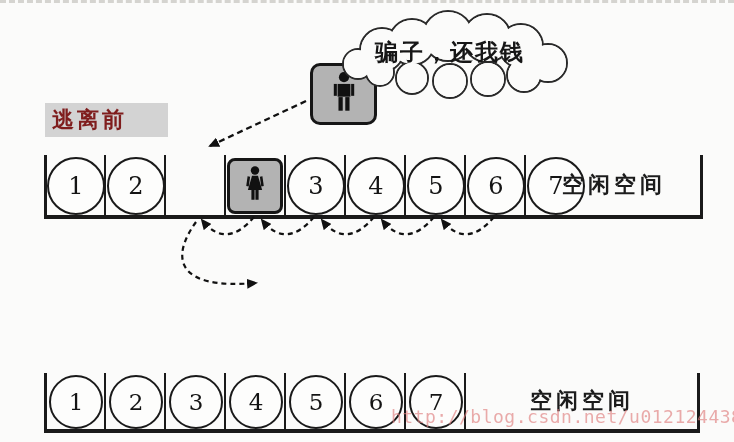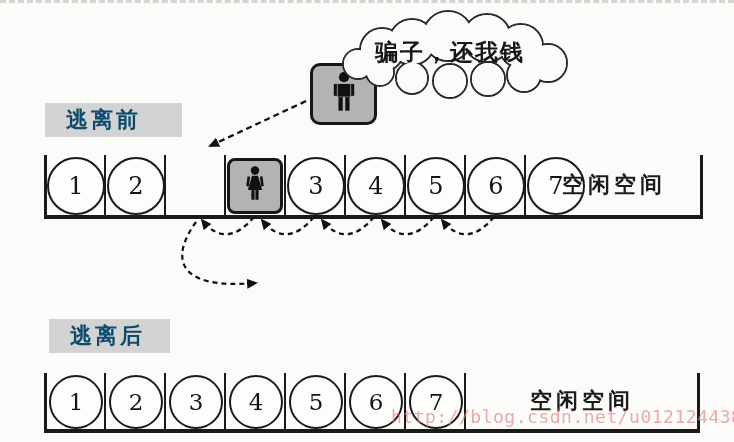--- a/index.html
+++ b/index.html
@@ -6,23 +6,23 @@
   .canvas{
     position:relative;width:734px;height:442px;margin:0 auto;
     background:#fbfbfa;overflow:hidden;
     font-family:"Liberation Sans","DejaVu Sans",sans-serif;color:#111;
   }
   .top-artifact{
     position:absolute;left:0;top:0;width:100%;height:0;
     border-top:3px dashed #c9c7c2;opacity:.75;
   }
   .tag-label{
-    position:absolute;background:#d3d3d3;color:#0c4a6e;
+    position:absolute;background:#d3d3d3;color:#7f1d1d;
     font-size:22px;font-weight:bold;letter-spacing:3px;
-    padding:5px 16px 5px 21px;line-height:1.1;
+    padding:5px 16px 5px 7px;line-height:1.1;
   }
   .tag-before{left:45px;top:103px;width:100px;}
   .tag-after{left:49px;top:319px;width:84px;}
   .icon-box{
     position:absolute;background:#b3b3b3;border:3px solid #161616;
     border-radius:10px;display:flex;align-items:center;justify-content:center;
   }
   .man-box{left:310px;top:63px;width:61px;height:56px;}
   .array-row{position:absolute;box-sizing:content-box;}
   .row1{left:44px;top:155px;width:659px;height:60px;border-bottom:4px solid #1a1a1a;}
@@ -61,21 +61,20 @@
   }
 </style>
 </head>
 <body>
 
 <div class="canvas">
 
   <div class="top-artifact"></div>
 
   <div class="tag-label tag-before">逃离前</div>
-  <div class="tag-label tag-after">逃离后</div>
 
   <div class="icon-box man-box">
     <span>
       <svg width="34" height="44" viewBox="0 0 40 50">
         <circle cx="20" cy="7.5" r="6" fill="#111"></circle>
         <rect x="12.5" y="15.5" width="15" height="15" fill="#111"></rect>
         <rect x="8" y="15.5" width="3.6" height="14" fill="#111"></rect>
         <rect x="28.4" y="15.5" width="3.6" height="14" fill="#111"></rect>
         <rect x="13.5" y="31" width="5" height="16" fill="#111"></rect>
         <rect x="21.5" y="31" width="5" height="16" fill="#111"></rect>

